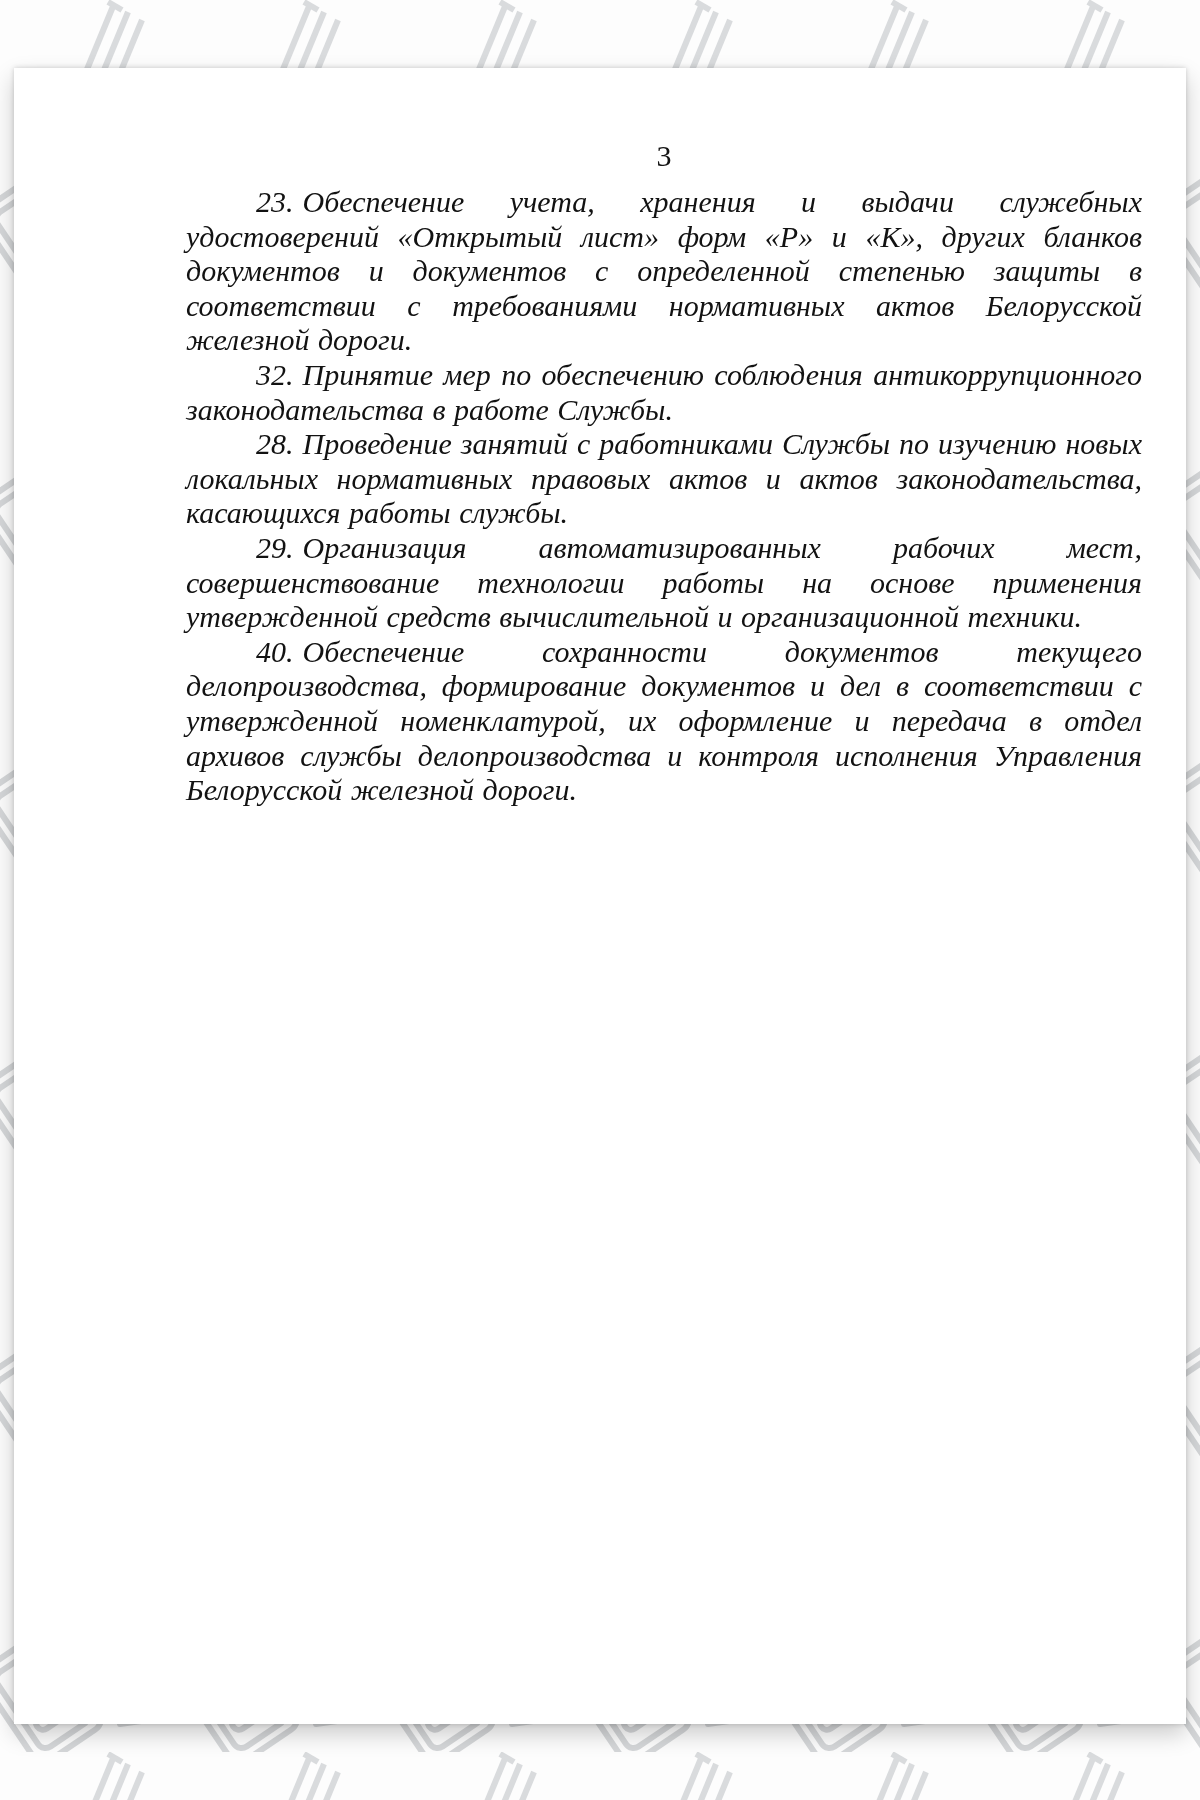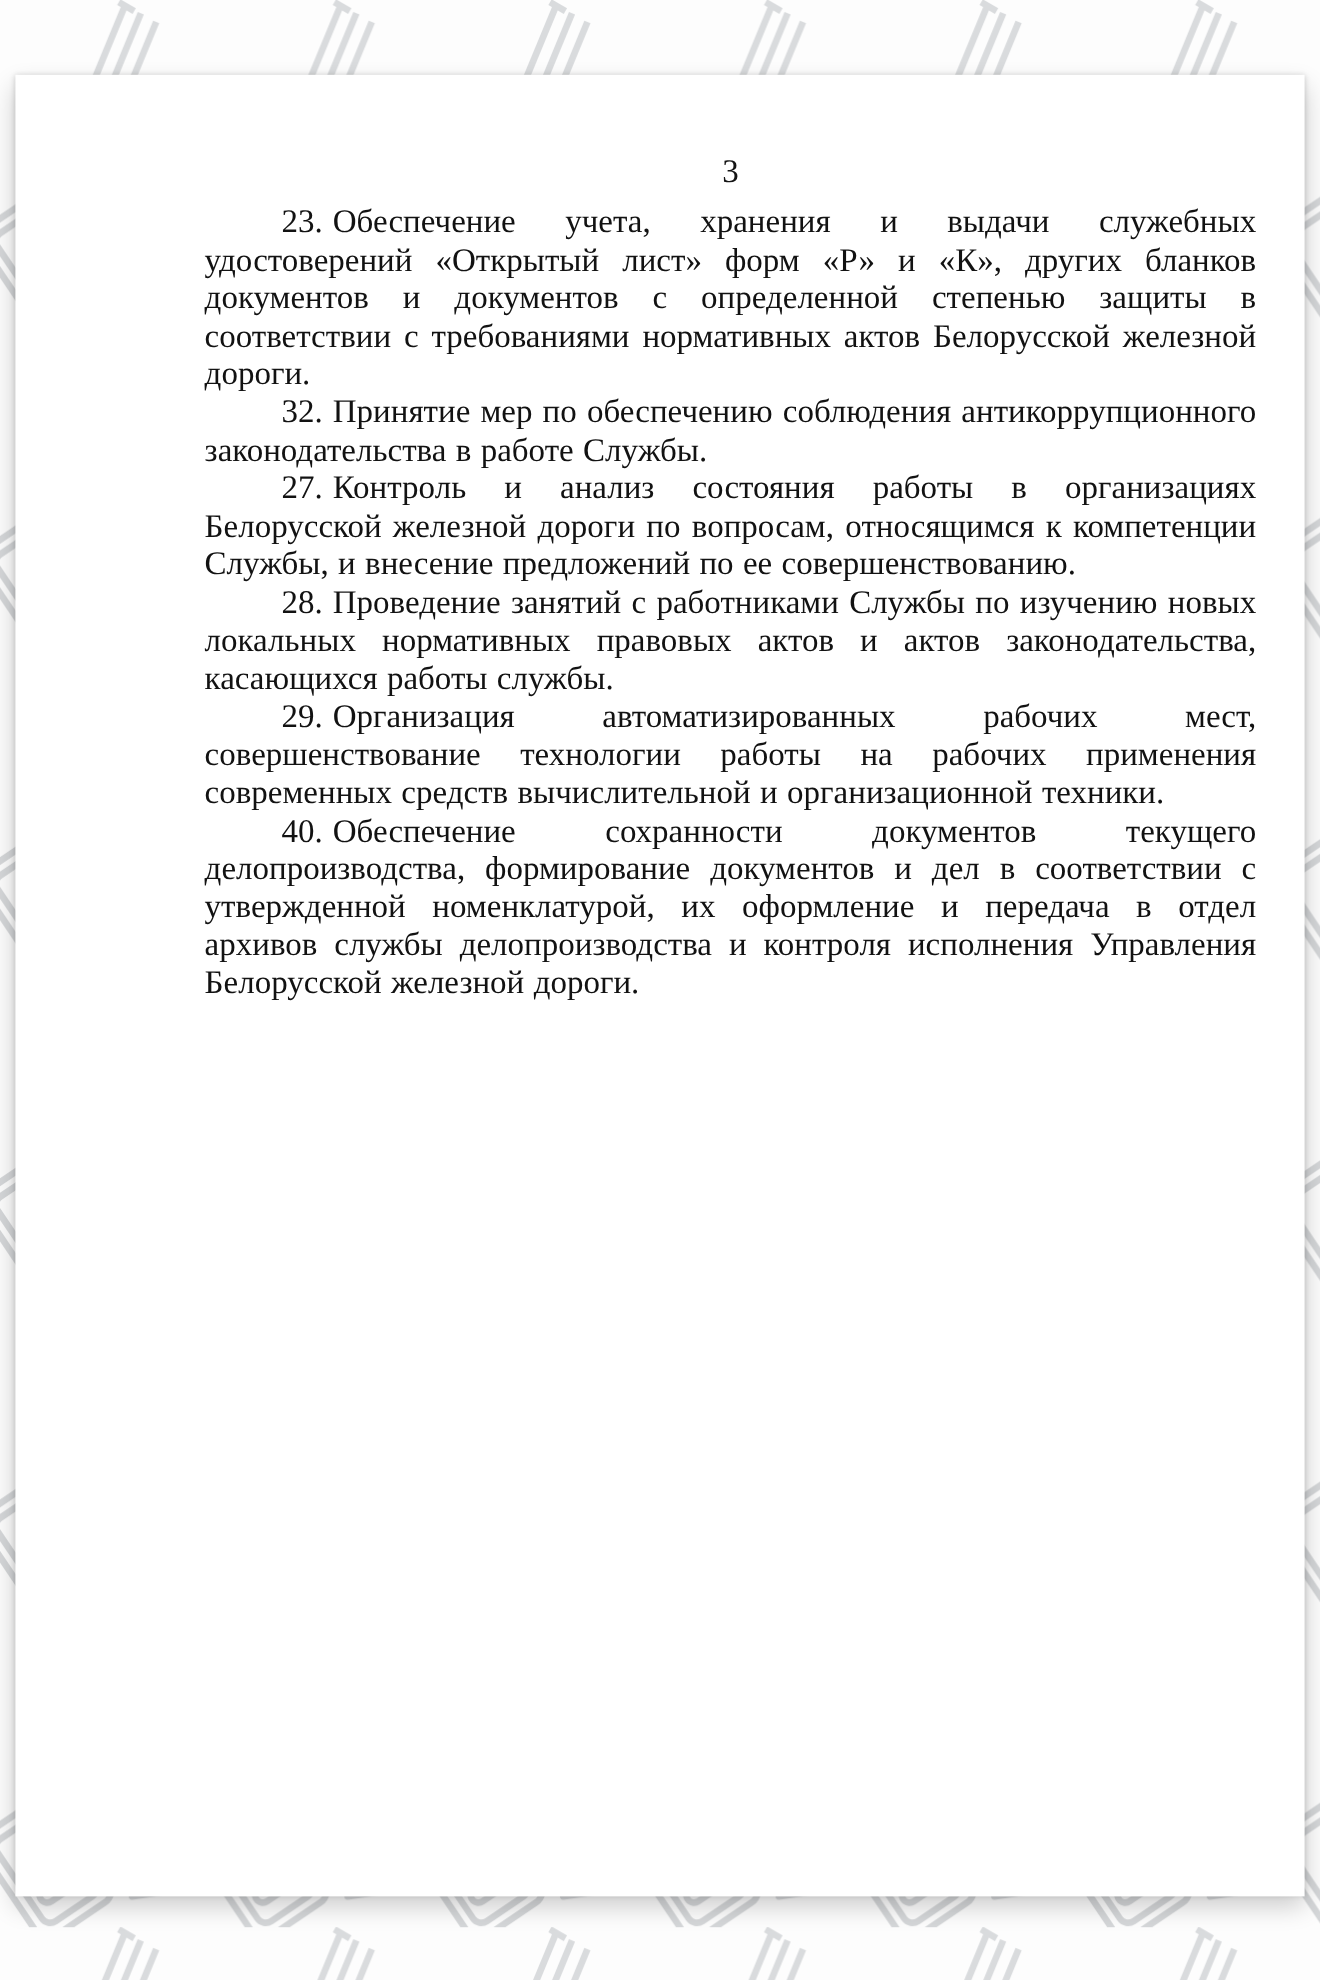--- a/index.html
+++ b/index.html
@@ -43,20 +43,21 @@
   .doc-body p.para {
     margin: 0;
     font-size: 30px;
     line-height: 34.6px;
     color: #121212;
     text-align: justify;
     text-align-last: left;
     text-indent: 70px;
     hyphens: none;
     word-spacing: 1px;
+    font-style: italic;
   }
   .doc-body .pnum {
     padding-right: 9px;
   }
 </style>
 </head>
 <body>
 
 <div class="bg-layer">
   <svg width="1200" height="1800" viewBox="0 0 1200 1800" xmlns="http://www.w3.org/2000/svg">
@@ -100,18 +101,17 @@
     </defs>
     <rect x="0" y="0" width="1200" height="1800" fill="url(#wm)"></rect>
   </svg>
 </div>
 
 <div class="sheet">
   <div class="page-number">3</div>
   <div class="doc-body">
     <p class="para"><span class="pnum">23.</span><span>Обеспечение учета, хранения и выдачи служебных удостоверений «Открытый лист» форм «Р» и «К», других бланков документов и документов с определенной степенью защиты в соответствии с требованиями нормативных актов Белорусской железной дороги.</span></p>
     <p class="para"><span class="pnum">32.</span><span>Принятие мер по обеспечению соблюдения антикоррупционного законодательства в работе Службы.</span></p>
-    <p class="para"><span class="pnum">27.</span><span>Контроль и анализ состояния работы в организациях Белорусской железной дороги по вопросам, относящимся к компетенции Службы, и внесение предложений по ее совершенствованию.</span></p>
     <p class="para"><span class="pnum">28.</span><span>Проведение занятий с работниками Службы по изучению новых локальных нормативных правовых актов и актов законодательства, касающихся работы службы.</span></p>
-    <p class="para"><span class="pnum">29.</span><span>Организация автоматизированных рабочих мест, совершенствование технологии работы на рабочих применения современных средств вычислительной и организационной техники.</span></p>
+    <p class="para"><span class="pnum">29.</span><span>Организация автоматизированных рабочих мест, совершенствование технологии работы на основе применения утвержденной средств вычислительной и организационной техники.</span></p>
     <p class="para"><span class="pnum">40.</span><span>Обеспечение сохранности документов текущего делопроизводства, формирование документов и дел в соответствии с утвержденной номенклатурой, их оформление и передача в отдел архивов службы делопроизводства и контроля исполнения Управления Белорусской железной дороги.</span></p>
   </div>
 </div>
 
 </body></html>

